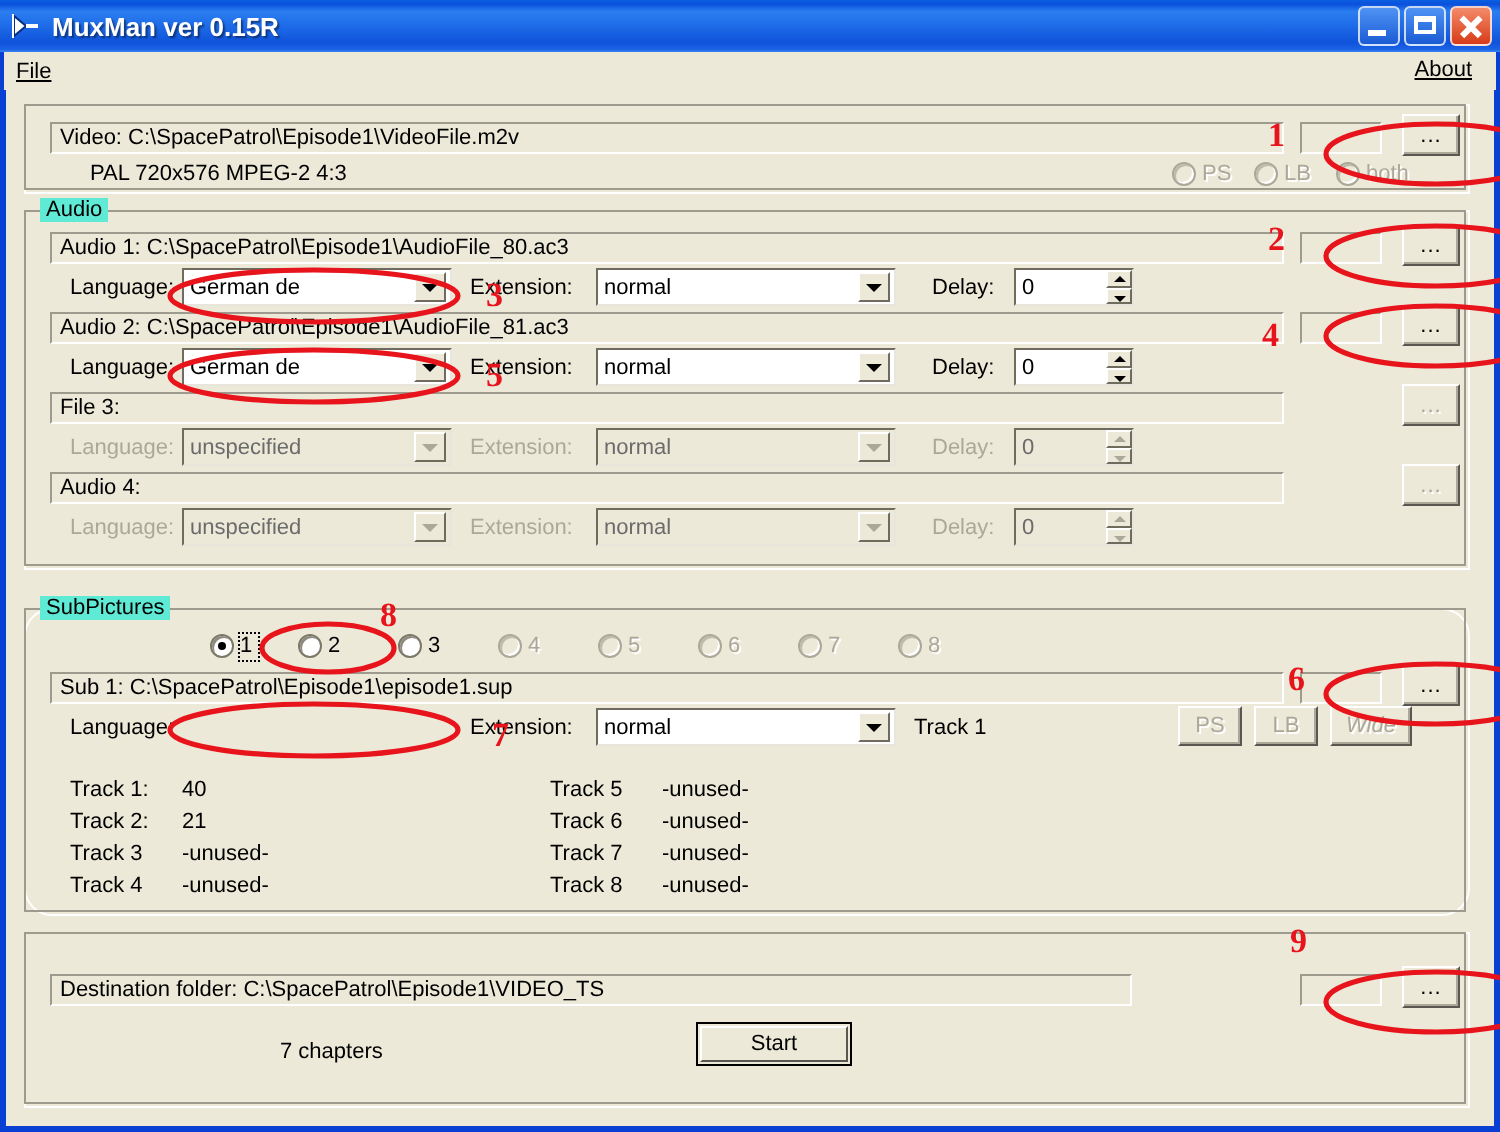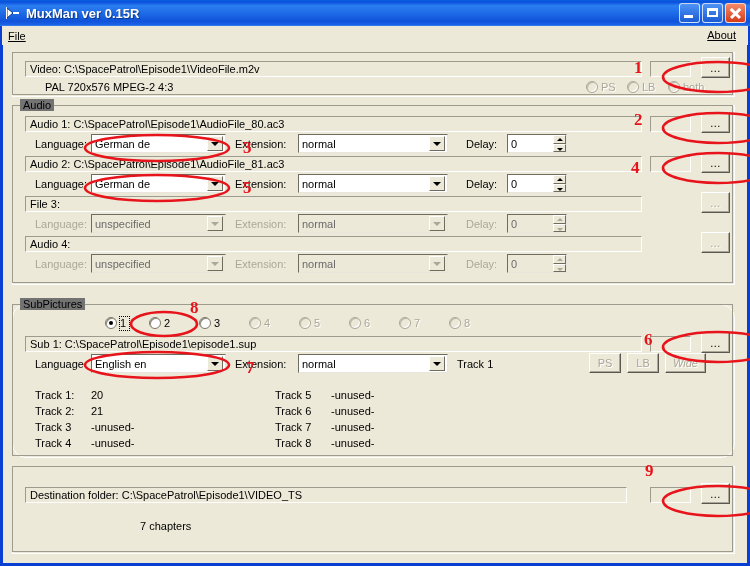--- a/index.html
+++ b/index.html
@@ -73,21 +73,21 @@
   
   .group{
     position:absolute;border:1px solid #fff;
     box-sizing:border-box;
   }
   .group::before{
     content:"";position:absolute;left:-1px;top:-1px;right:1px;bottom:1px;
     border:1px solid #9d9a8e;pointer-events:none;
   }
   .group > .glabel{
-    position:absolute;left:7px;top:-7px;background:#737373;padding:0 3px;
+    position:absolute;left:7px;top:-7px;background:#5eead4;padding:0 3px;
     font-size:11px;color:#000;z-index:2;
   }
 
   
   .sunken{
     position:absolute;background:#ece9d8;
     border-top:1px solid #9d9a8e;border-left:1px solid #9d9a8e;
     border-right:1px solid #fff;border-bottom:1px solid #fff;
     box-sizing:border-box;
     display:flex;align-items:center;
@@ -374,63 +374,60 @@
           <span>7</span>
       </div>
       <div class="radio dis" style="left:436px;top:12px;">
         <span class="rdot"></span>
           <span>8</span>
       </div>
 
       <div class="sunken" style="left:12px;top:31px;width:617px;height:16px;">Sub 1: C:\SpacePatrol\Episode1\episode1.sup</div>
 
       <div class="lbl" style="left:22px;top:53px;">Language:</div>
-      <div class="combo" style="left:78px;top:49px;width:135px;">
-        <span class="ctext">English en</span>
-        <span class="cbtn"></span>
-      </div>
       <div class="lbl" style="left:222px;top:53px;">Extension:</div>
       <div class="combo" style="left:285px;top:49px;width:150px;">
         <span class="ctext">normal</span>
         <span class="cbtn"></span>
       </div>
       <div class="lbl" style="left:444px;top:53px;">Track 1</div>
 
       <div class="btn dis" style="left:576px;top:48px;width:32px;height:20px;">PS</div>
       <div class="btn dis" style="left:614px;top:48px;width:32px;height:20px;">LB</div>
       <div class="btn dis" style="left:652px;top:48px;width:41px;height:20px;font-style:italic;">Wide</div>
 
       <div class="sunken" style="left:637px;top:31px;width:41px;height:16px;"></div>
       <div class="btn dotbtn" style="left:688px;top:27px;width:29px;height:21px;">...</div>
 
       <div class="lbl" style="left:22px;top:84px;">Track 1:</div>
-      <div class="lbl" style="left:78px;top:84px;">20</div>
+      <div class="lbl" style="left:78px;top:84px;">40</div>
       <div class="lbl" style="left:22px;top:100px;">Track 2:</div>
       <div class="lbl" style="left:78px;top:100px;">21</div>
       <div class="lbl" style="left:22px;top:116px;">Track 3</div>
       <div class="lbl" style="left:78px;top:116px;">-unused-</div>
       <div class="lbl" style="left:22px;top:132px;">Track 4</div>
       <div class="lbl" style="left:78px;top:132px;">-unused-</div>
 
       <div class="lbl" style="left:262px;top:84px;">Track 5</div>
       <div class="lbl" style="left:318px;top:84px;">-unused-</div>
       <div class="lbl" style="left:262px;top:100px;">Track 6</div>
       <div class="lbl" style="left:318px;top:100px;">-unused-</div>
       <div class="lbl" style="left:262px;top:116px;">Track 7</div>
       <div class="lbl" style="left:318px;top:116px;">-unused-</div>
       <div class="lbl" style="left:262px;top:132px;">Track 8</div>
       <div class="lbl" style="left:318px;top:132px;">-unused-</div>
     </div>
 
     <div class="group" style="left:9px;top:421px;width:723px;height:88px;">
-      <div class="sunken" style="left:12px;top:20px;width:602px;height:16px;">Destination folder: C:\SpacePatrol\Episode1\VIDEO_TS</div>
+      <div class="sunken" style="left:12px;top:20px;width:541px;height:16px;">Destination folder: C:\SpacePatrol\Episode1\VIDEO_TS</div>
       <div class="sunken" style="left:637px;top:20px;width:41px;height:16px;"></div>
       <div class="btn dotbtn" style="left:688px;top:16px;width:29px;height:21px;">...</div>
 
       <div class="lbl" style="left:127px;top:53px;">7 chapters</div>
+      <div class="btn default" style="left:335px;top:44px;width:78px;height:22px;">Start</div>
     </div>
 
   </div>
 
   <svg class="annot-svg" viewBox="0 0 750 566">
     <g fill="none" stroke="#e8141c" stroke-width="2.6">
       <ellipse cx="718" cy="77" rx="55" ry="15"></ellipse>
       <ellipse cx="718" cy="128" rx="55" ry="15"></ellipse>
       <ellipse cx="157" cy="148" rx="72" ry="13"></ellipse>
       <ellipse cx="718" cy="168" rx="55" ry="15"></ellipse>

